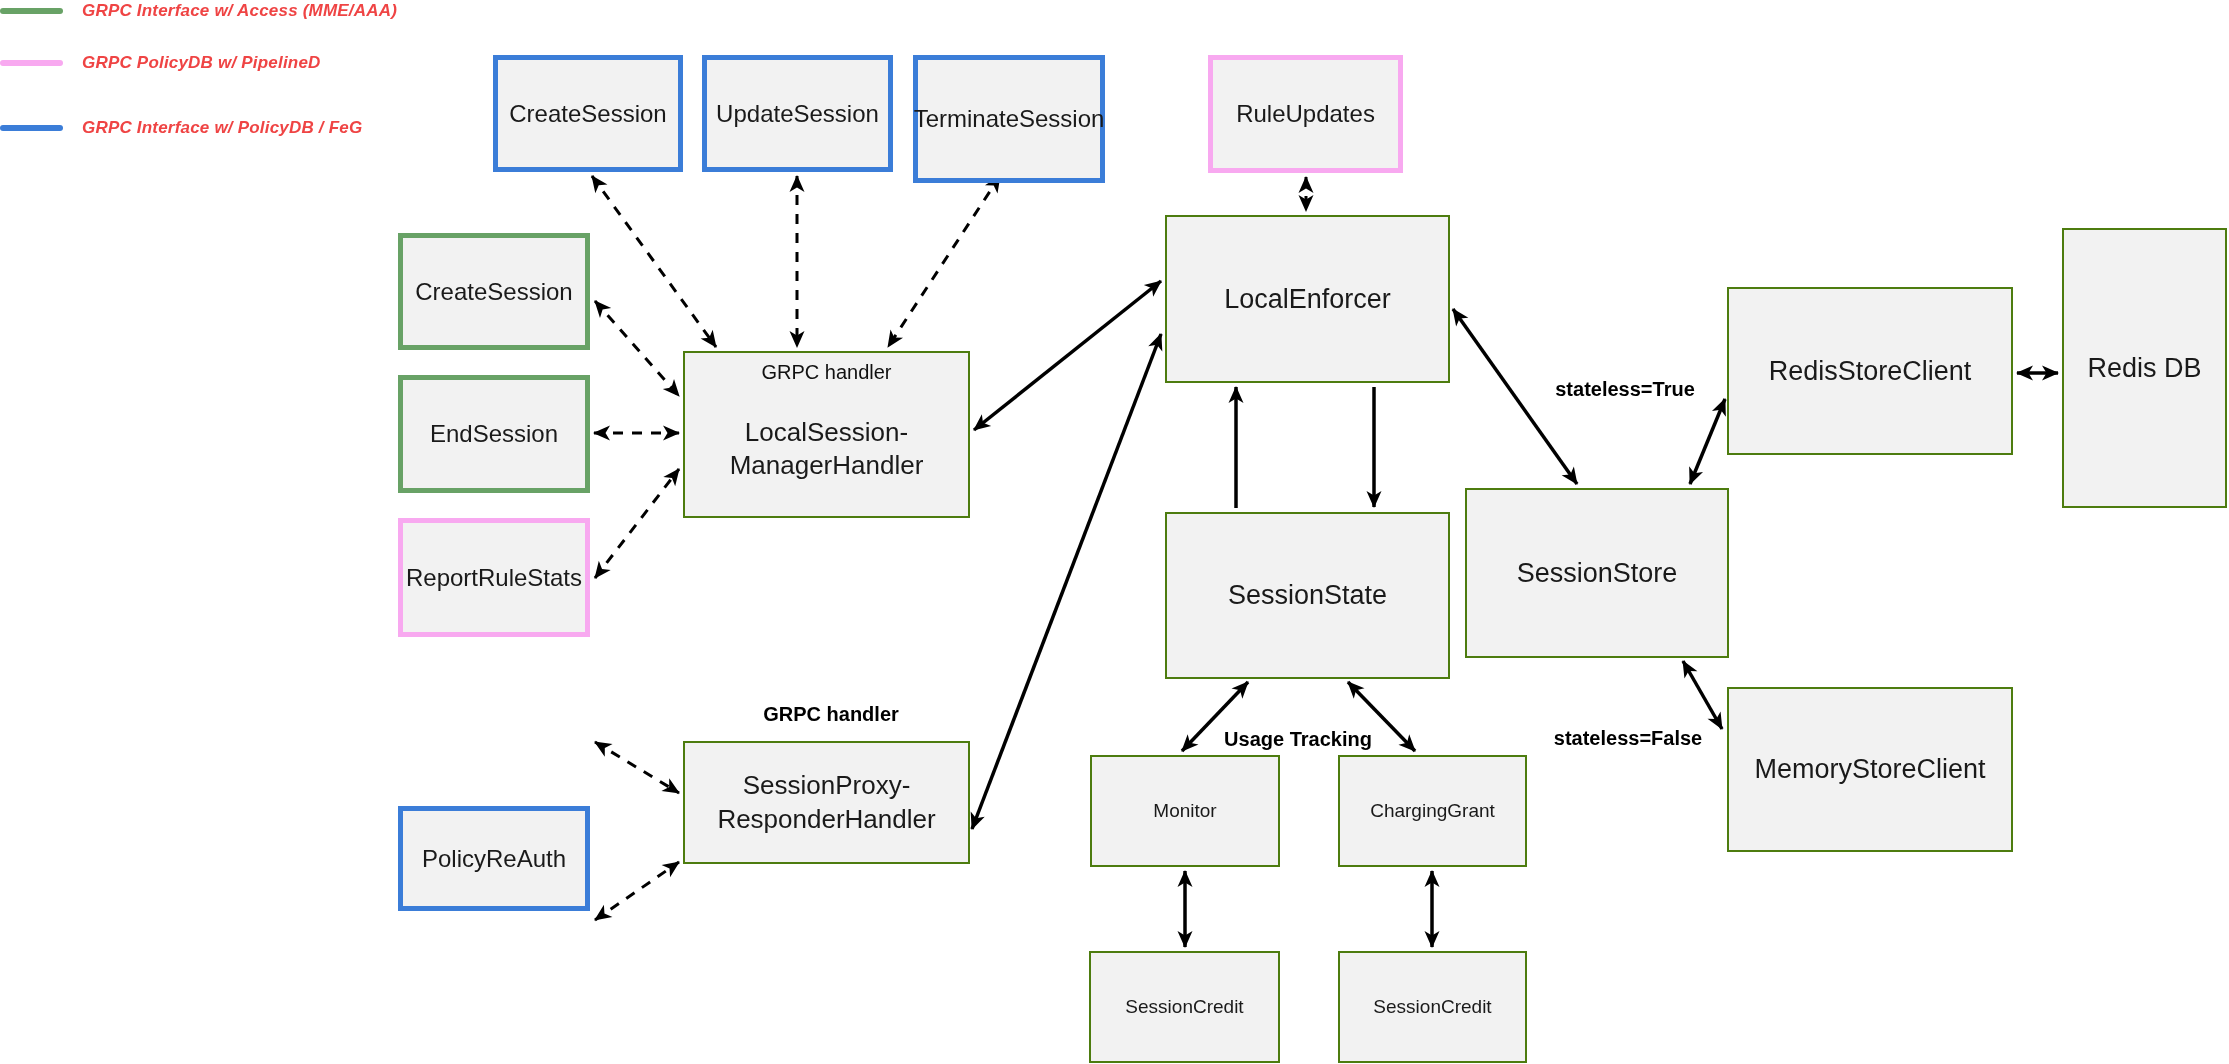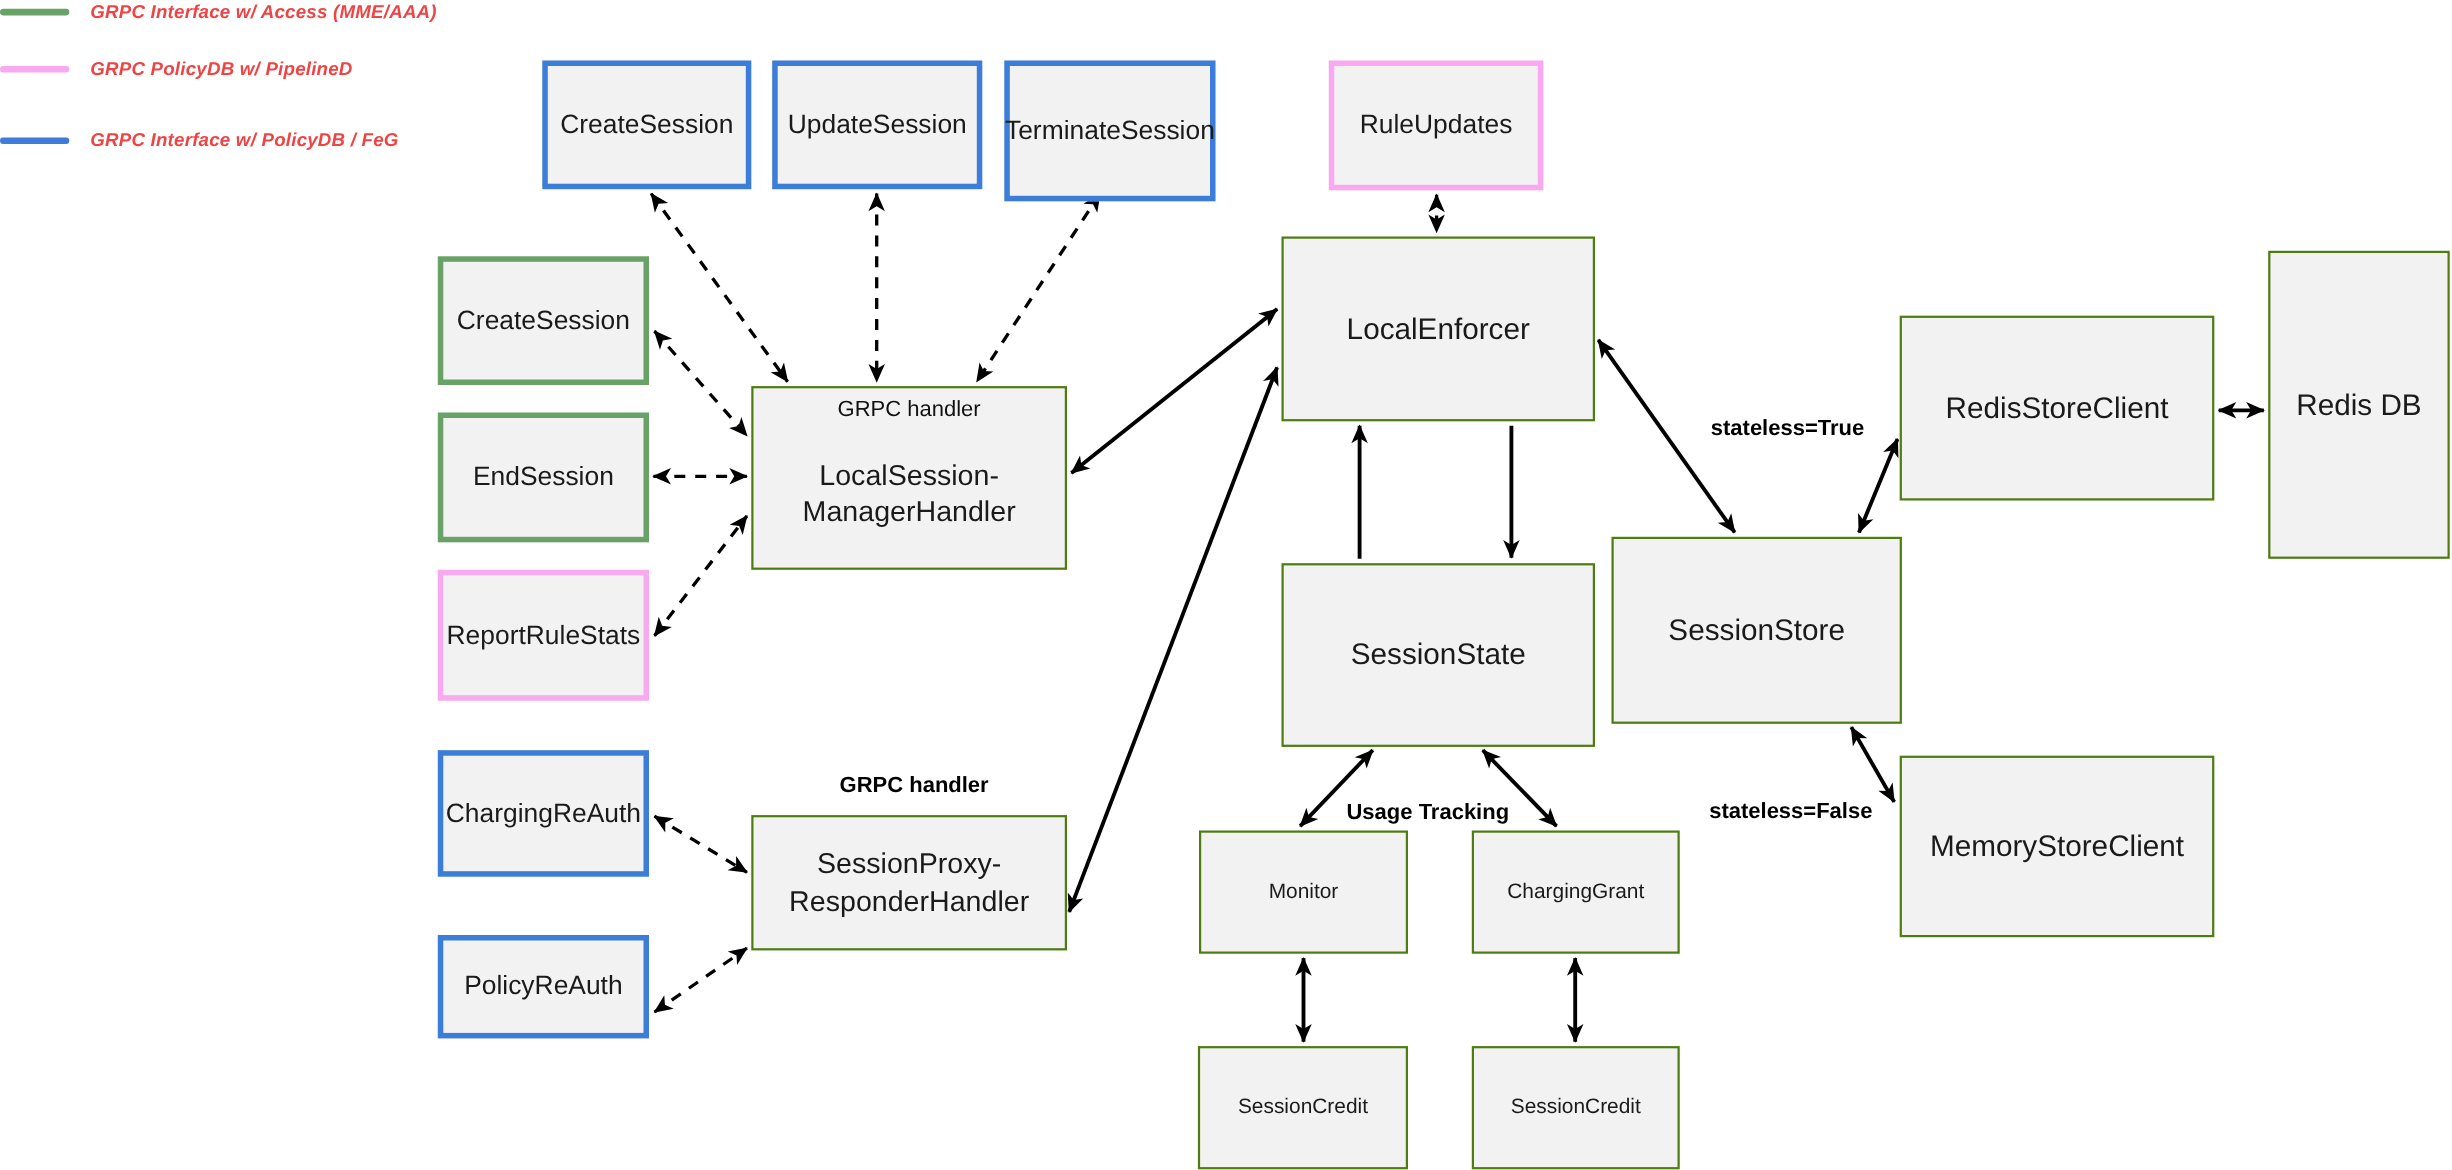--- a/index.html
+++ b/index.html
@@ -121,24 +121,21 @@
 
   <div class="node colored small" style="left: 398px; top: 233px; width: 192px; height: 117px; border-color: rgb(104, 162, 102);">
     <span>CreateSession</span>
   </div>
   <div class="node colored small" style="left: 398px; top: 375px; width: 192px; height: 118px; border-color: rgb(104, 162, 102);">
     <span>EndSession</span>
   </div>
   <div class="node colored small" style="left: 398px; top: 518px; width: 192px; height: 119px; border-color: rgb(248, 169, 240);">
     <span>ReportRuleStats</span>
   </div>
-  <div class="node colored small" style="left: 398px; top: 682px; width: 192px; height: 115px; border-color: rgb(59, 125, 216);">
-    <span>ChargingReAuth</span>
-  </div>
-  <div class="node colored small" style="left: 398px; top: 850px; width: 192px; height: 94px; border-color: rgb(59, 125, 216);">
+  <div class="node colored small" style="left: 398px; top: 806px; width: 192px; height: 105px; border-color: rgb(59, 125, 216);">
     <span>PolicyReAuth</span>
   </div>
 
   <div class="node handler" style="left:683px;top:351px;width:287px;height:167px;">
     <span class="handler-tag">GRPC handler</span>
     <span class="handler-main">LocalSession-
 ManagerHandler</span>
   </div>
 
   <div class="float-label" style="left:831px;top:703px;">GRPC handler</div>

